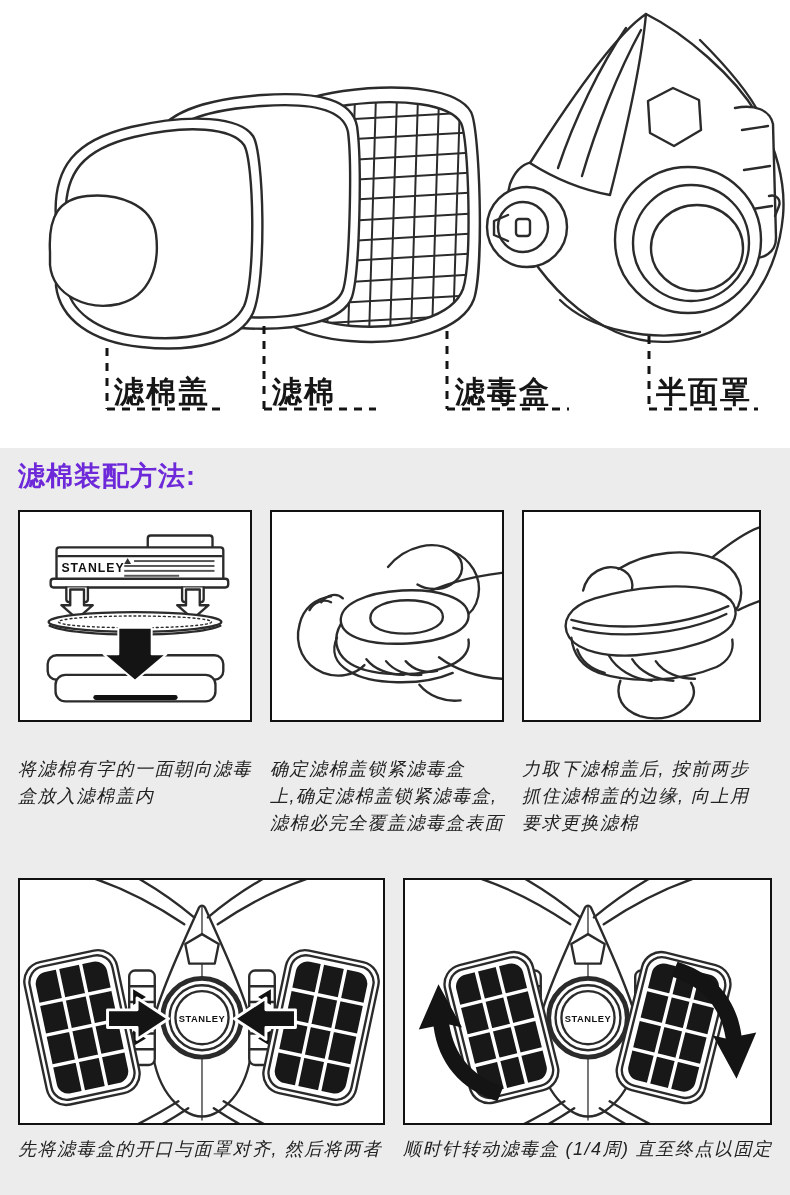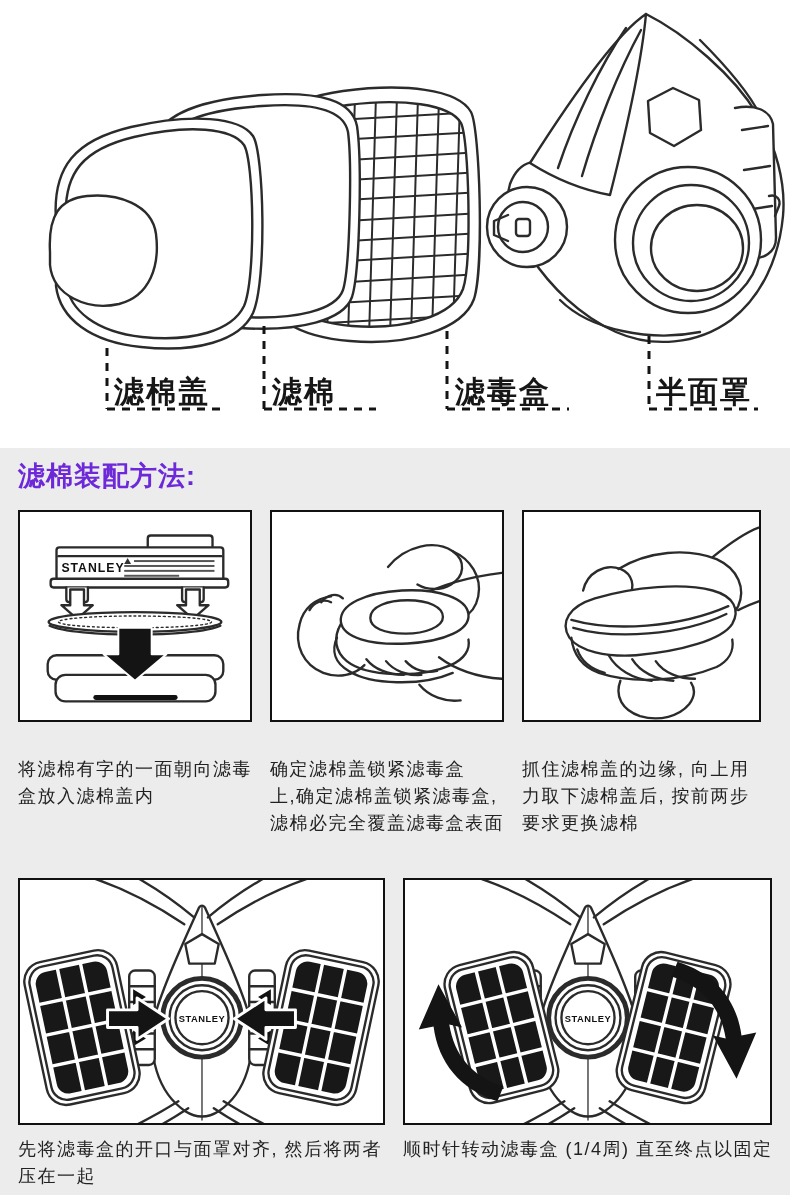--- a/index.html
+++ b/index.html
@@ -20,21 +20,21 @@
   #assembly{left:0;top:448px;width:790px;height:747px;background:#ececec;}
   .sec-title{
     position:absolute;left:18px;font-size:27px;font-weight:800;color:#6d28d9;
     letter-spacing:1px;white-space:nowrap;
   }
   .step-box{
     position:absolute;background:#ffffff;border:2px solid #111;box-sizing:border-box;
   }
   .step-box svg{display:block;width:100%;height:100%;}
   .caption{
-    position:absolute;font-size:18px;color:#222;line-height:27px;letter-spacing:1.5px;
+    position:absolute;font-size:18px;color:#222;line-height:27px;letter-spacing:1.5px;font-style:italic;
   }
   .caption div{white-space:nowrap;}
   .lineart{stroke:#2b2b2b;fill:none;stroke-width:2.4;stroke-linecap:round;stroke-linejoin:round;}
   text{font-family:"Liberation Sans","DejaVu Sans",sans-serif;}
 </style>
 </head>
 <body>
 
 <div id="exploded" class="abs">
   <svg width="790" height="448" viewBox="0 0 790 448">
@@ -191,22 +191,22 @@
   <div class="caption" style="left:18px;top:308px;width:246px;">
     <div>将滤棉有字的一面朝向滤毒</div>
     <div>盒放入滤棉盖内</div>
   </div>
   <div class="caption" style="left:270px;top:308px;width:246px;">
     <div>确定滤棉盖锁紧滤毒盒</div>
     <div>上,确定滤棉盖锁紧滤毒盒,</div>
     <div>滤棉必完全覆盖滤毒盒表面</div>
   </div>
   <div class="caption" style="left:522px;top:308px;width:250px;">
+    <div>力取下滤棉盖后, 按前两步</div>
     <div>抓住滤棉盖的边缘, 向上用</div>
-    <div>力取下滤棉盖后, 按前两步</div>
     <div>要求更换滤棉</div>
   </div>
 
 
   <div class="step-box" style="left:18px;top:430px;width:367px;height:247px;">
     <svg viewBox="0 0 367 247">
       <g class="lineart" stroke-width="2.2">
 
         <g>
           <path d="M166,45 C126,18 88,2 60,-6 M176,38 C140,8 104,-12 78,-20"></path>
@@ -303,19 +303,18 @@
         </g>
 
         <path d="M33,106 L57,150 L44,147 C49,178 67,200 99,210 L93,225 C55,213 33,186 28,149 L13,152 Z" fill="#141414" stroke="none"></path>
         <path d="M336,202 L356,155 L341,158 C336,121 314,95 276,83 L270,98 C302,108 320,130 325,161 L312,158 Z" fill="#141414" stroke="none"></path>
       </g>
     </svg>
   </div>
 
   <div class="caption" style="left:18px;top:688px;width:380px;">
     <div>先将滤毒盒的开口与面罩对齐, 然后将两者</div>
-    <div>压在一起</div>
   </div>
   <div class="caption" style="left:403px;top:688px;width:385px;">
     <div>顺时针转动滤毒盒 (1/4周) 直至终点以固定</div>
   </div>
 
 </div>
 
 </body></html>

